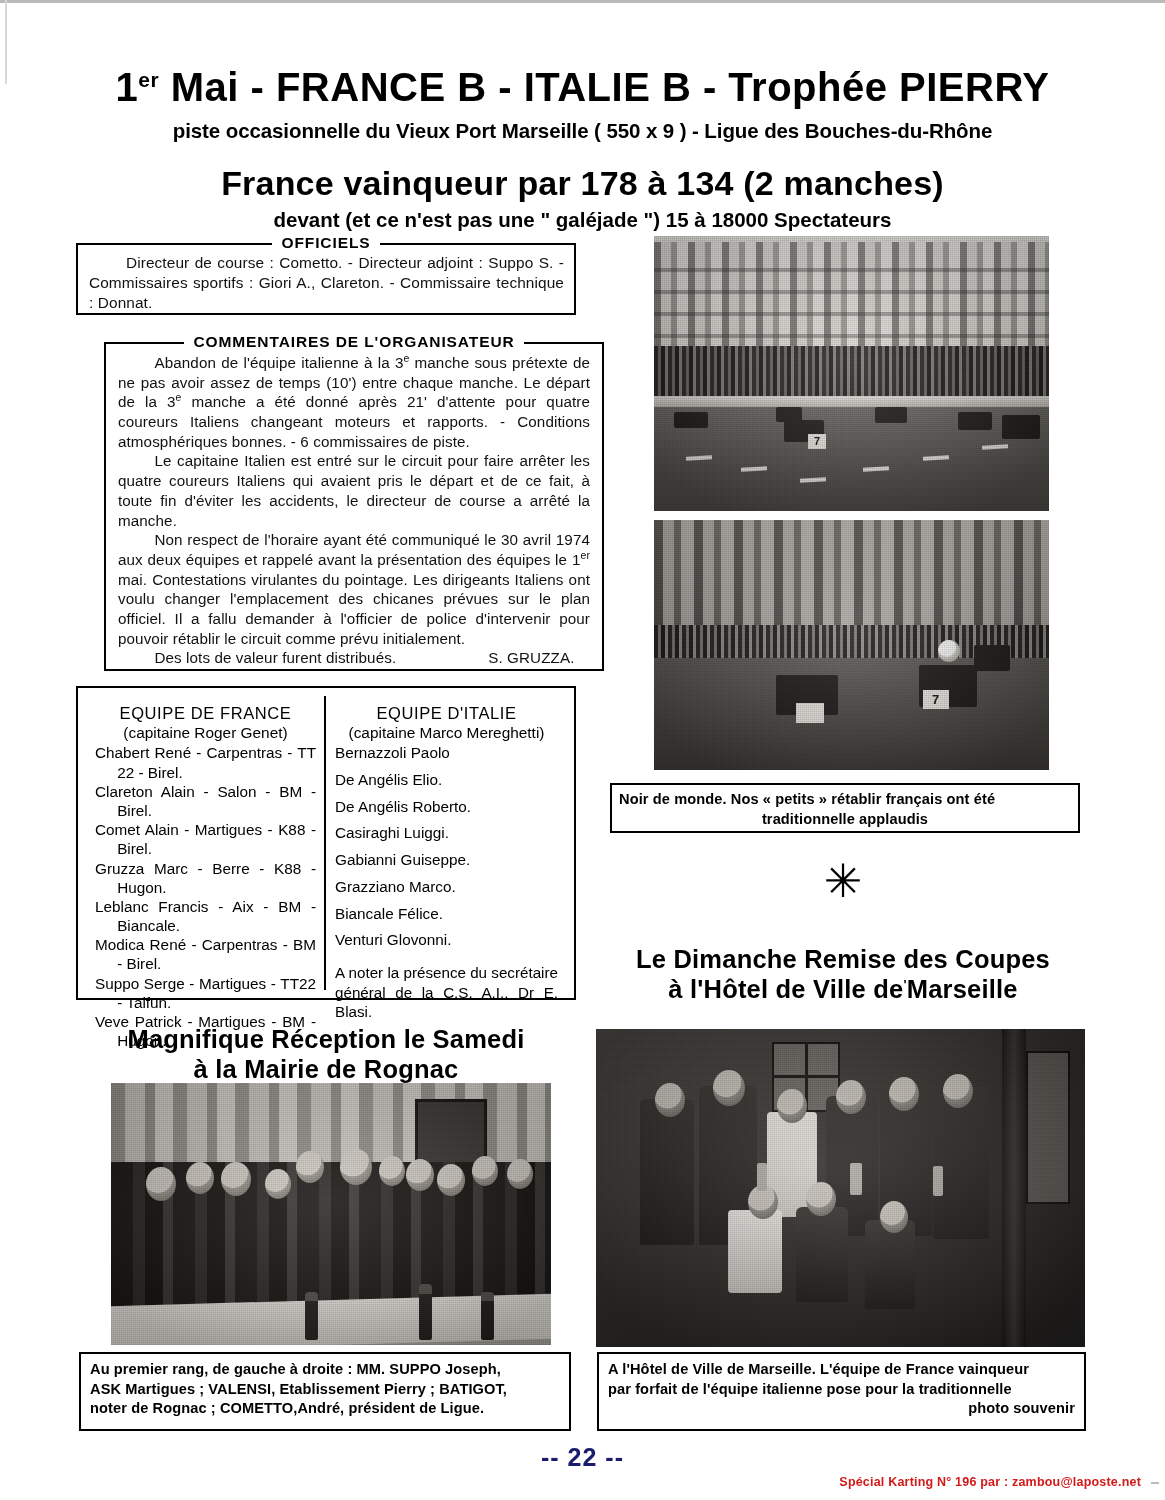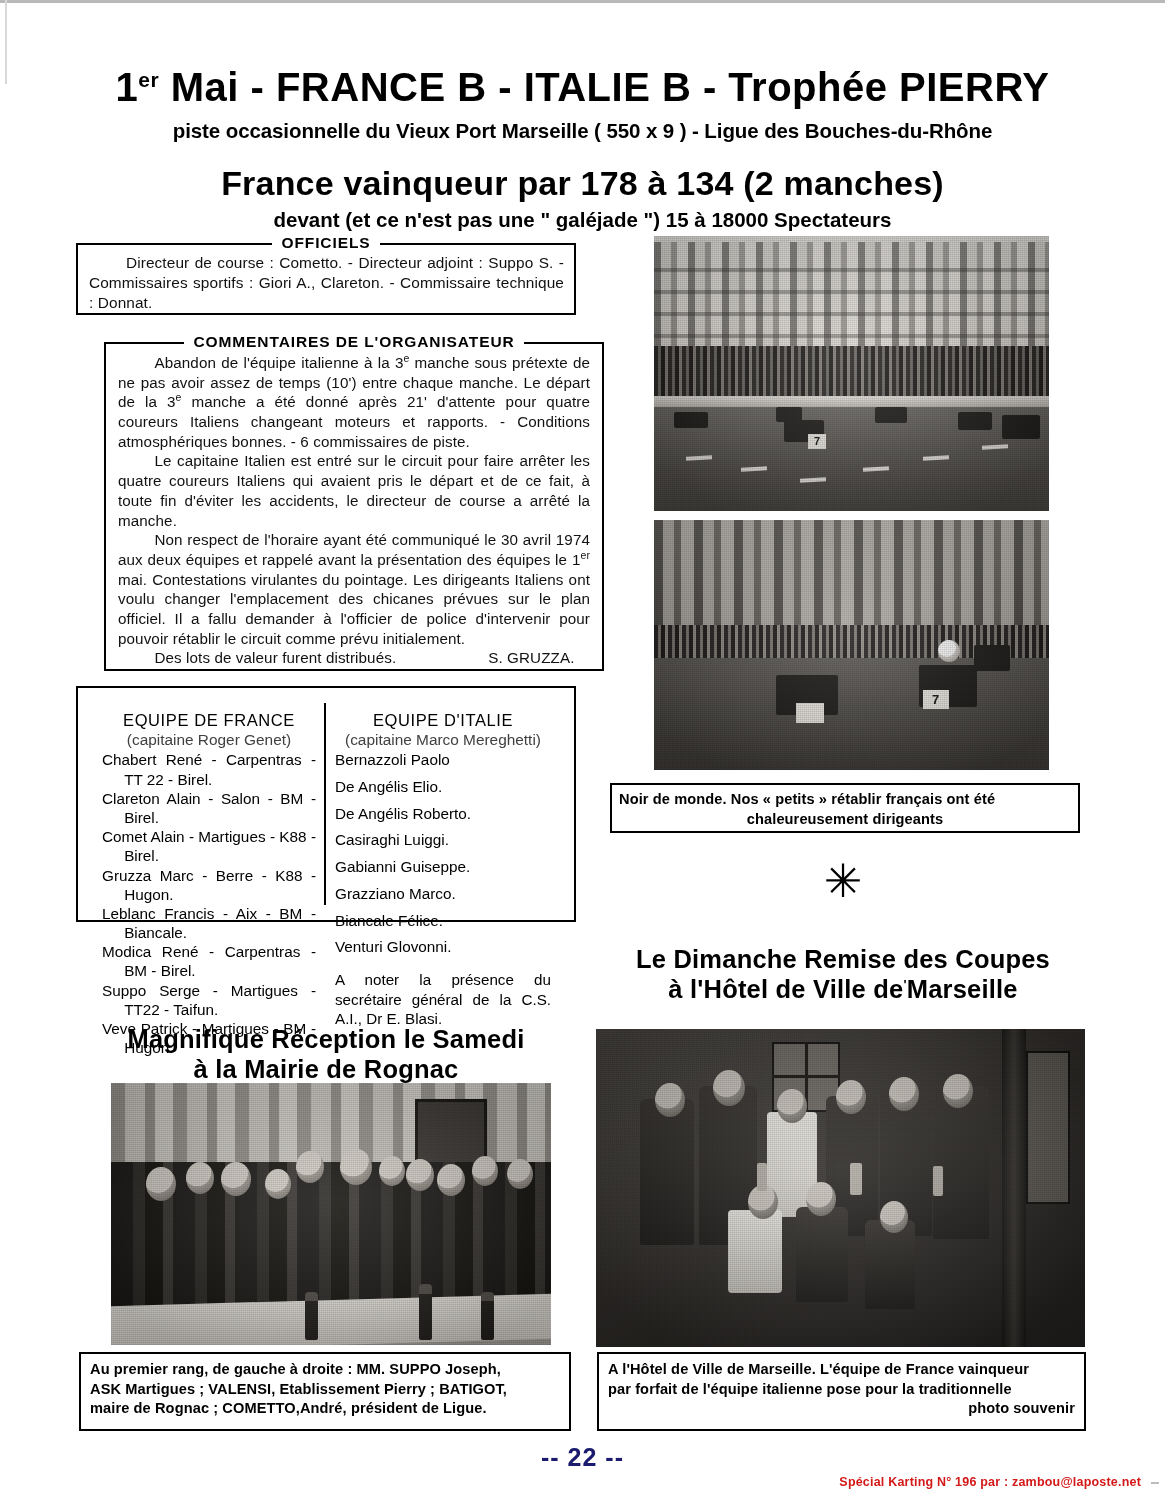--- a/index.html
+++ b/index.html
@@ -115,41 +115,41 @@
   
   #commentaires {
     left: 76px; top: 342px; width: 500px; height: 329px;
     padding: 9px 12px 6px 12px;
     margin-left: 28px;
   }
   #commentaires .body-text { font-size: 15.2px; line-height: 1.295; }
 
   
   #teams {
-    left: 76px; top: 686px; width: 500px; height: 236px;
-    padding: 15px;
+    left: 76px; top: 686px; width: 500px; height: 314px;
+    padding: 8px;
     display: flex;
   }
   .team-col {
     box-sizing: border-box;
     padding: 7px 8px 4px 9px;
     flex: 0 0 50%;
   }
   .team-col.left { border-right: 2.5px solid #000; }
   .team-head {
     text-align: center;
     font-size: 16.5px;
     color: #000;
     letter-spacing: 0.6px;
     line-height: 1.22;
   }
   .team-capt {
     text-align: center;
     font-size: 15.4px;
-    color: #404040;
+    color: #000000;
     line-height: 1.25;
     margin-bottom: 1px;
   }
   .team-list { list-style: none; margin: 0; padding: 0; }
   .team-list li {
     font-size: 15.3px;
     line-height: 1.255;
     color: #000;
     padding-left: 0;
     text-indent: 0;
@@ -521,21 +521,21 @@
     <div class="kart" style="left:81%; top:50%; width:36px; height:26px;"></div>
     <div class="helmet" style="left:72%; top:48%;"></div>
     <div class="kartnum" style="left:68%; top:68%;">7</div>
     <div style="position:absolute;left:36%;top:73%;width:28px;height:20px;background:#f1eee8;"></div>
     <div class="grain"></div>
     <div class="vign"></div>
   </div>
 
   <div class="caption" id="cap-race">
     <div class="l1">Noir de monde. Nos « petits » rétablir français ont été</div>
-    <div class="l2">chaleureusement dirigeants</div>
+    <div class="l2">traditionnelle applaudis</div>
   </div>
 
   <div id="star">✳</div>
 
   <div class="section-head" id="head-rognac">
     <div>Magnifique Réception le Samedi</div>
     <div>à la Mairie de Rognac</div>
   </div>
 
   <div class="section-head" id="head-coupes">
@@ -604,21 +604,21 @@
     <div class="trophy" style="left:52%; top:42%; width:12px; height:32px;"></div>
     <div class="trophy" style="left:69%; top:43%; width:10px; height:30px;"></div>
 
     <div class="grain"></div>
     <div class="vign"></div>
   </div>
 
   <div class="caption" id="cap-rognac">
     <div class="l1">Au premier  rang, de gauche à droite : MM. SUPPO Joseph,</div>
     <div class="l2">ASK Martigues ; VALENSI, Etablissement Pierry ; BATIGOT,</div>
-    <div class="l3">maire de Rognac ; COMETTO,André, président de Ligue.</div>
+    <div class="l3">noter de Rognac ; COMETTO,André, président de Ligue.</div>
   </div>
 
   <div class="caption" id="cap-marseille">
     <div class="l1">A l'Hôtel de Ville de Marseille. L'équipe de France vainqueur</div>
     <div class="l2">par forfait de l'équipe italienne pose pour la traditionnelle</div>
     <div class="l3">photo souvenir</div>
   </div>
 
   <div id="pageno" style="color: rgb(26, 26, 110);">-- 22 --</div>
   <div id="credit" style="color: rgb(212, 25, 25);">Spécial Karting N° 196 par :  zambou@laposte.net</div>

